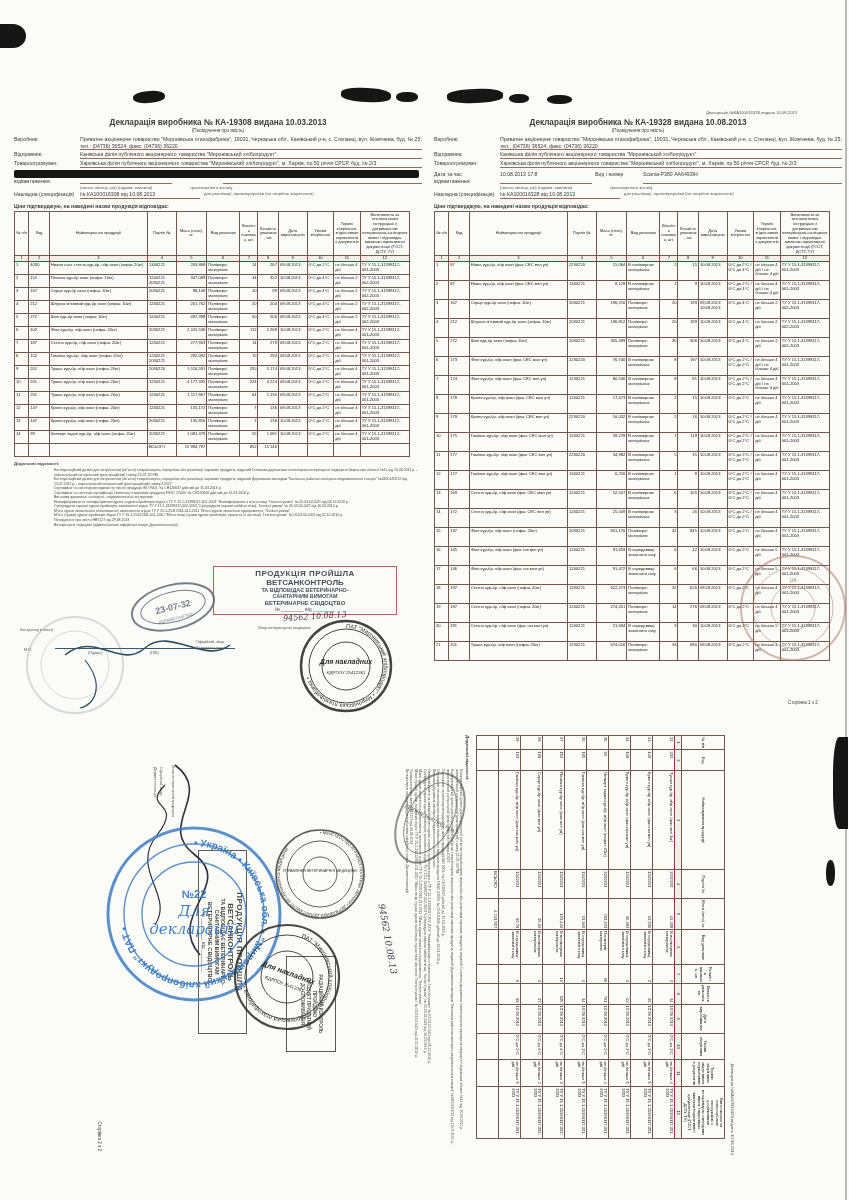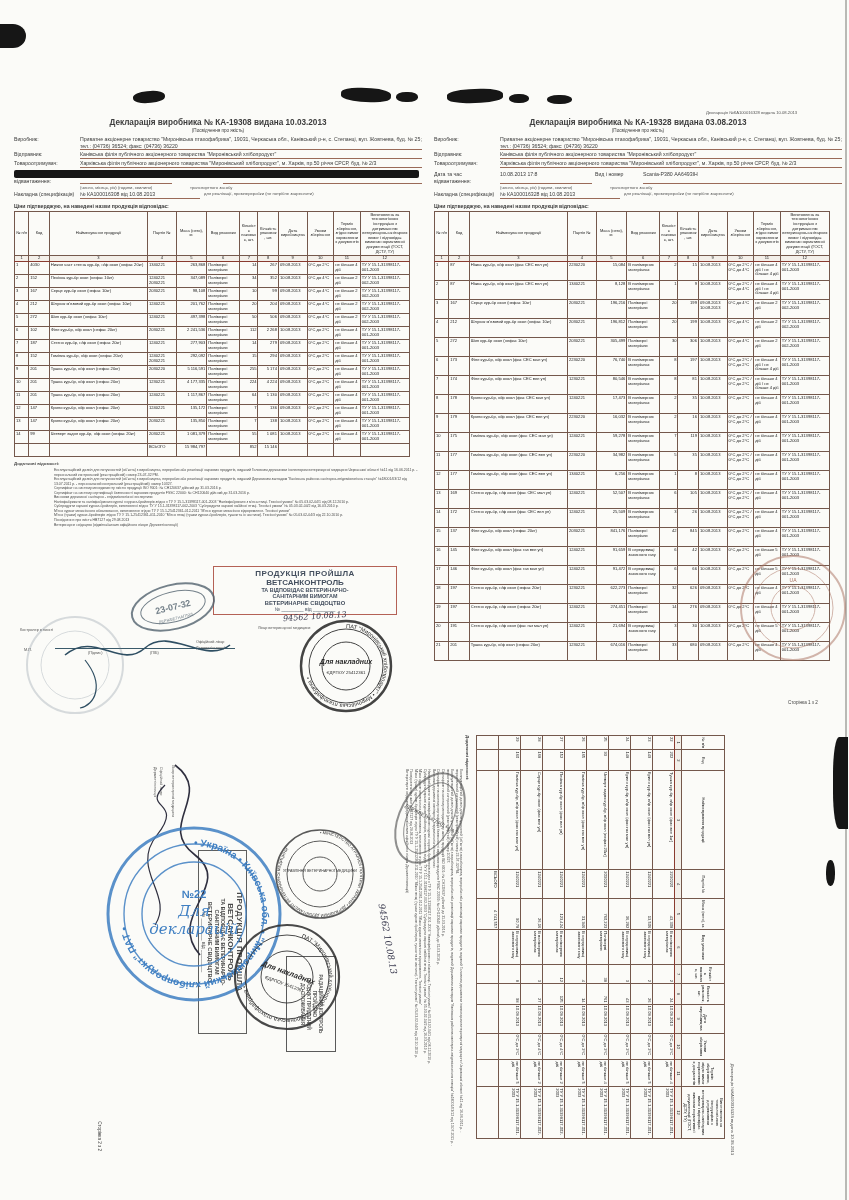--- a/index.html
+++ b/index.html
@@ -418,21 +418,21 @@
         <circle cx="48" cy="48" r="37" stroke-width="1"></circle>
         <circle cx="48" cy="48" r="24" stroke-width="1"></circle>
     </g>
     <text font-size="5.6" fill="#2b2b2b"><textPath href="#c1" data-name="nakladni-ring-text">ПАТ "Миронівський хлібопродукт" • Миронівська птахофабрика •</textPath></text>
     <text x="48" y="46" text-anchor="middle" font-size="7" font-weight="bold" font-style="italic" fill="#2b2b2b" data-name="nakladni-center-text">Для накладних</text>
     <text x="48" y="56" text-anchor="middle" font-size="4.4" fill="#2b2b2b" data-name="nakladni-code-text">ЄДРПОУ 25412361</text>
   </svg>
 
   <div class="doc-ref" style="left:706px;top:110px;" data-name="doc2-ref-note">Декларація №КА100016328 видана 10.08.2013</div>
   <div class="doc" style="left:434px;top:118px;width:408px;" data-name="declaration-doc-2">
-    <div class="doc-title" data-name="doc2-title">Декларація виробника № КА-19328 видана 03.08.2013</div>
+    <div class="doc-title" data-name="doc2-title">Декларація виробника № КА-19328 видана 10.08.2013</div>
     <div class="doc-sub" data-name="doc2-subtitle">(Посвідчення про якість)</div>
     <div class="fields" data-name="doc2-fields">
       <div class="fld">
           <span class="fld-l" data-name="producer-label">Виробник:</span>
           <span class="fld-v" data-name="producer-value">Приватне акціонерне товариство "Миронівська птахофабрика", 19031, Черкаська обл., Канівський р-н, с. Степанці, вул. Жовтнева, буд. № 25; тел.: (04736) 36524; факс: (04736) 36220</span>
         </div>
       <div class="fld">
           <span class="fld-l" data-name="sender-label">Відправник:</span>
           <span class="fld-v" data-name="sender-value">Канівська філія публічного акціонерного товариства "Миронівський хлібопродукт"</span>
         </div>

